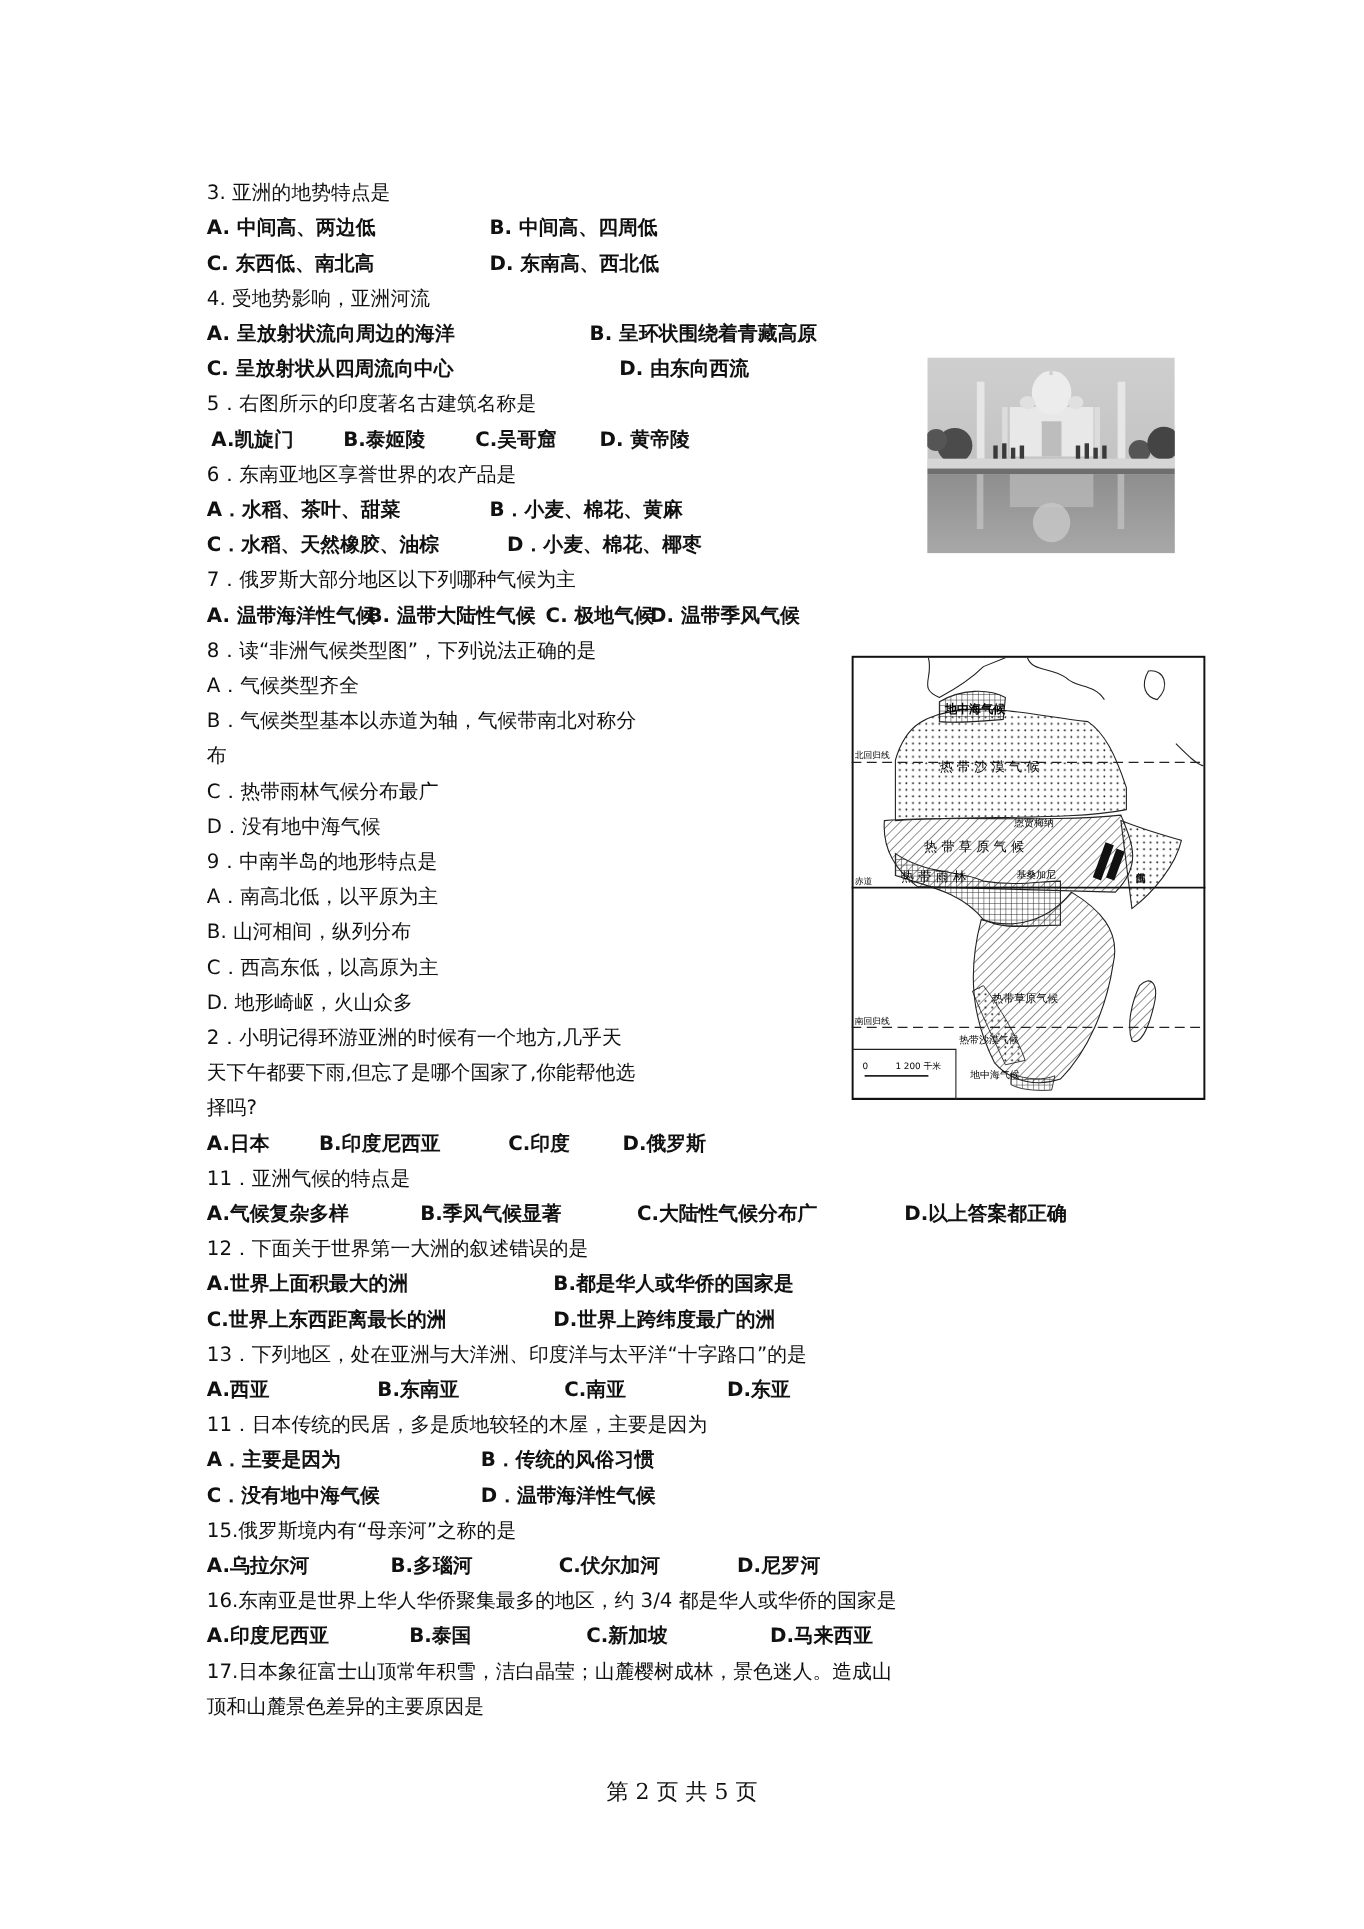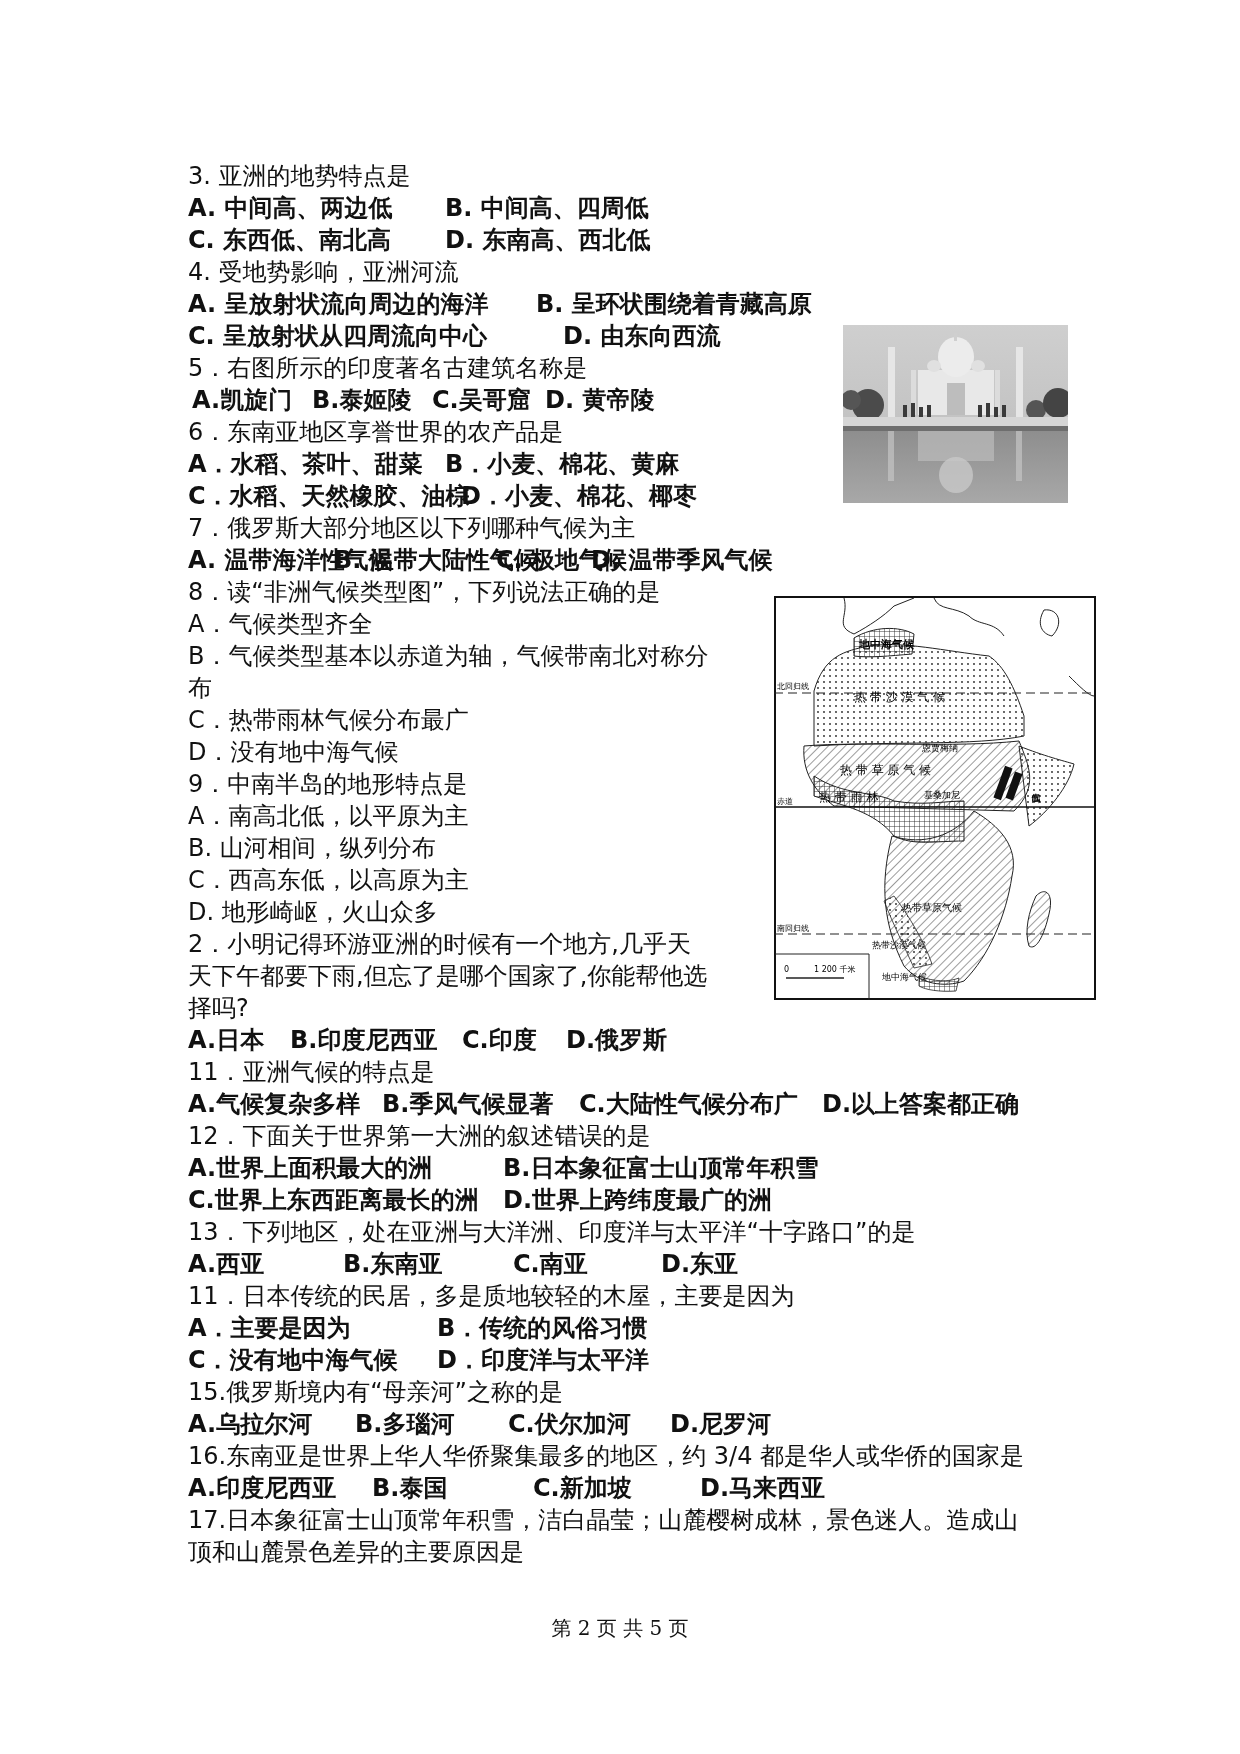--- a/index.html
+++ b/index.html
@@ -1,18 +1,18 @@
 <!DOCTYPE html>
 <html><head>
 <meta charset="utf-8">
 <style>
   html, body { margin:0; padding:0; background:#ffffff; }
   body { width:1240px; height:1754px; position:relative; overflow:hidden;
          font-family:"DejaVu Sans", "Liberation Sans", sans-serif; color:#111; }
-  .line { position:absolute; left:188px; font-size:24px; line-height:32px; height:32px;
+  .line { position:absolute; left:188px; font-size:18px; line-height:32px; height:32px;
           white-space:nowrap; letter-spacing:0px; }
   .opt { position:absolute; white-space:nowrap;font-weight:bold; }
   .footer { position:absolute; left:0; width:1240px; top:1615px; text-align:center;
             font-family:"DejaVu Serif", "Liberation Serif", serif; font-size:20px; }
   .fig { position:absolute; }
   .taj { left:843px; top:325px; width:225px; height:178px; }
   .map { left:774px; top:596px; width:322px; height:404px; }
   svg text { font-family:"DejaVu Sans", sans-serif; }
 </style>
 </head>
@@ -91,21 +91,21 @@
 <div class="line" style="top:1088px">
   <span class="opt" style="left:0">A.气候复杂多样</span>
   <span class="opt" style="left:194px">B.季风气候显著</span>
   <span class="opt" style="left:391px">C.大陆性气候分布广</span>
   <span class="opt" style="left:634px">D.以上答案都正确</span>
 </div>
 
 <div class="line" style="top:1120px">12．下面关于世界第一大洲的叙述错误的是</div>
 <div class="line" style="top:1152px">
   <span class="opt" style="left:0">A.世界上面积最大的洲</span>
-  <span class="opt" style="left:315px">B.日本象征富士山顶常年积雪</span>
+  <span class="opt" style="left:315px">B.都是华人或华侨的国家是</span>
 </div>
 <div class="line" style="top:1184px">
   <span class="opt" style="left:0">C.世界上东西距离最长的洲</span>
   <span class="opt" style="left:315px">D.世界上跨纬度最广的洲</span>
 </div>
 
 <div class="line" style="top:1216px">13．下列地区，处在亚洲与大洋洲、印度洋与太平洋“十字路口”的是</div>
 <div class="line" style="top:1248px">
   <span class="opt" style="left:0">A.西亚</span>
   <span class="opt" style="left:155px">B.东南亚</span>
@@ -113,21 +113,21 @@
   <span class="opt" style="left:473px">D.东亚</span>
 </div>
 
 <div class="line" style="top:1280px">11．日本传统的民居，多是质地较轻的木屋，主要是因为</div>
 <div class="line" style="top:1312px">
   <span class="opt" style="left:0">A．主要是因为</span>
   <span class="opt" style="left:249px">B．传统的风俗习惯</span>
 </div>
 <div class="line" style="top:1344px">
   <span class="opt" style="left:0">C．没有地中海气候</span>
-  <span class="opt" style="left:249px">D．印度洋与太平洋</span>
+  <span class="opt" style="left:249px">D．温带海洋性气候</span>
 </div>
 
 <div class="line" style="top:1376px">15.俄罗斯境内有“母亲河”之称的是</div>
 <div class="line" style="top:1408px">
   <span class="opt" style="left:0">A.乌拉尔河</span>
   <span class="opt" style="left:167px">B.多瑙河</span>
   <span class="opt" style="left:320px">C.伏尔加河</span>
   <span class="opt" style="left:482px">D.尼罗河</span>
 </div>
 

